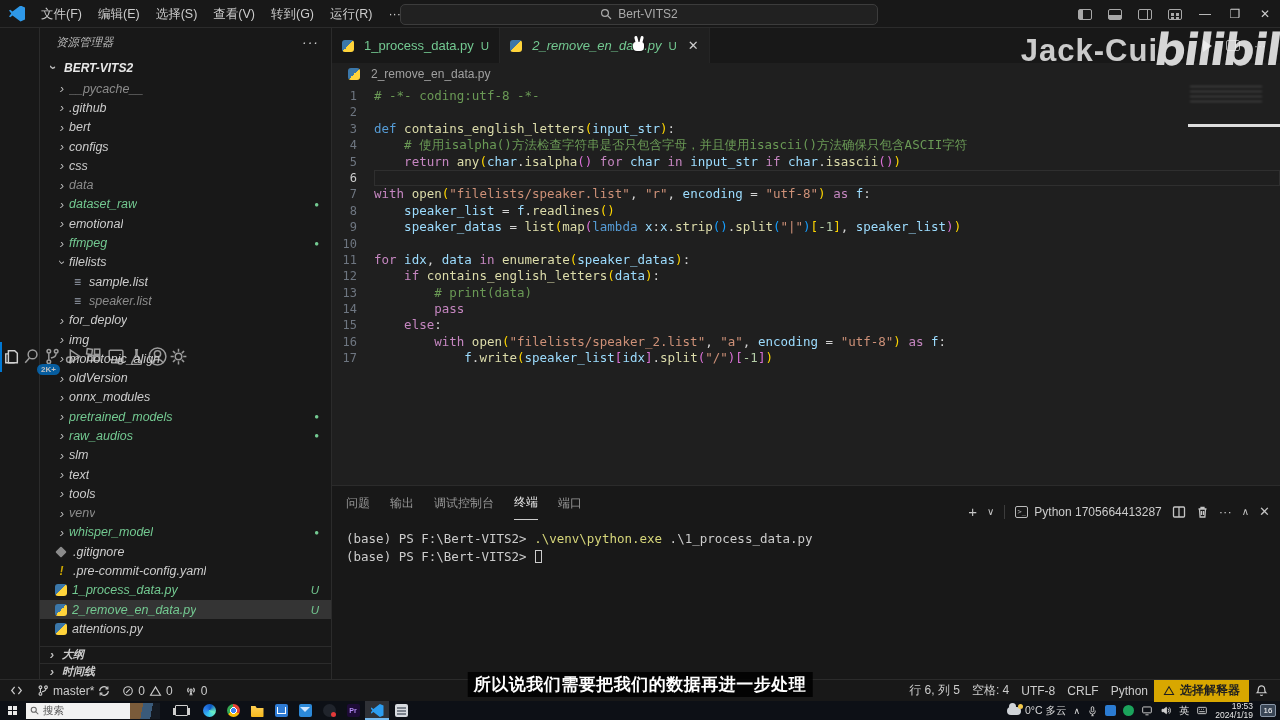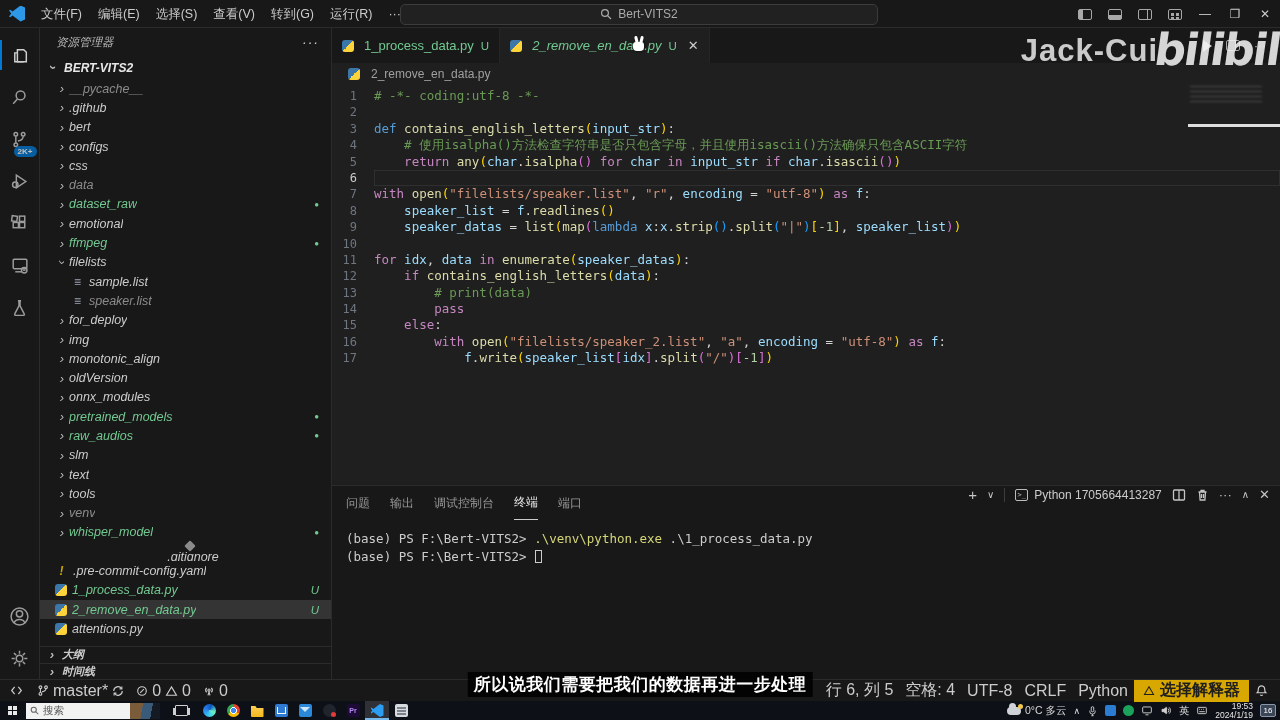--- a/index.html
+++ b/index.html
@@ -23,21 +23,21 @@
   .lrect.left:before{content:"";position:absolute;left:0;top:0;bottom:0;width:4px;background:#a8a8a8;}
   .lrect.bottom:before{content:"";position:absolute;left:0;right:0;bottom:0;height:4px;background:#a8a8a8;}
   .lrect.split:before{content:"";position:absolute;left:8px;top:0;bottom:0;width:1px;background:#a8a8a8;}
   .lrect.grid:before{content:"";position:absolute;left:2px;top:3px;width:3px;height:3px;background:#a8a8a8;box-shadow:5px 0 0 #a8a8a8,0 4px 0 #a8a8a8,5px 4px 0 #a8a8a8;}
   .winbtn{width:30px;height:28px;display:flex;align-items:center;justify-content:center;font-size:12px;color:#cccccc;}
 
   
   .main{display:flex;height:651px;}
 
   
-  .activitybar{width:40px;background:#181818;border-right:1px solid #2b2b2b;display:flex;flex-direction:column;align-items:center;padding-top:6px;}
+  .activitybar{width:40px;background:#181818;border-right:1px solid #2b2b2b;display:flex;flex-direction:row;align-items:center;padding-top:6px;}
   .act{width:40px;height:42px;display:flex;align-items:center;justify-content:center;position:relative;opacity:.72;}
   .act.active{opacity:1;}
   .act.active:before{content:"";position:absolute;left:0;top:6px;bottom:6px;width:2px;background:#0078d4;}
   .act svg{stroke:#cfcfcf;fill:none;stroke-width:1.4;}
   .act-badge{position:absolute;right:3px;bottom:3px;background:#0078d4;color:#fff;font-size:8px;font-weight:700;
     border-radius:8px;padding:1px 4px;line-height:9px;}
   .act-spacer{flex:1;}
 
   
   .sidebar{width:292px;background:#181818;border-right:1px solid #2b2b2b;display:flex;flex-direction:column;overflow:hidden;font-style:italic;}
@@ -82,34 +82,34 @@
   .cl .ln{width:42px;text-align:right;padding-right:17px;color:#6e7681;flex:0 0 auto;font-size:12px;}
   .cl.cur .ln{color:#cccccc;}
   .cl.cur .lc{outline:1px solid #2f2f2f;outline-offset:-1px;min-width:600px;}
   .lc{flex:1;}
   .tk-c{color:#6a9955}.tk-k{color:#c586c0}.tk-d{color:#569cd6}.tk-f{color:#dcdcaa}.tk-v{color:#9cdcfe}
   .tk-s{color:#ce9178}.tk-n{color:#b5cea8}.tk-w{color:#d4d4d4}
   .tk-p1{color:#ffd700}.tk-p2{color:#da70d6}.tk-p3{color:#179fff}
 
   
   .panel{flex:1;background:#181818;border-top:1px solid #2b2b2b;display:flex;flex-direction:column;min-height:0;}
-  .panel-header{height:34px;display:flex;align-items:flex-start;padding:0 10px 0 14px;flex:0 0 auto;}
+  .panel-header{height:34px;display:flex;align-items:flex-end;padding:0 10px 0 14px;flex:0 0 auto;}
   .ptab{font-size:12px;color:#969696;margin-right:20px;height:34px;display:flex;align-items:center;}
   .ptab.active{color:#e7e7e7;border-bottom:1px solid #cccccc;}
   .panel-actions{margin-left:auto;display:flex;align-items:center;gap:10px;color:#c5c5c5;font-size:13px;}
   .panel-actions svg{stroke:#c5c5c5;fill:none;stroke-width:1.3;}
   .term-chip{display:flex;align-items:center;gap:6px;font-size:12px;color:#cccccc;}
   .ps-ico{width:13px;height:12px;border:1px solid #bbb;border-radius:2px;font-size:7px;line-height:10px;text-align:center;color:#bbb;font-family:"DejaVu Sans Mono",monospace;}
   .psep{width:1px;height:14px;background:#3c3c3c;}
   .terminal{padding:10px 0 0 14px;font-family:"DejaVu Sans Mono",monospace;font-size:12.5px;line-height:18px;color:#cccccc;}
   .tt{color:#cccccc}.ty{color:#d6d67a}
   .tcur{display:inline-block;width:7px;height:13px;border:1px solid #cccccc;vertical-align:-2px;margin-left:1px;}
 
   
-  .statusbar{height:22px;background:#181818;border-top:1px solid #2b2b2b;display:flex;align-items:center;font-size:16px;color:#cccccc;padding-right:6px;position:relative;}
+  .statusbar{height:22px;background:#181818;border-top:1px solid #2b2b2b;display:flex;align-items:center;font-size:12px;color:#cccccc;padding-right:6px;position:relative;}
   .sb-item{display:flex;align-items:center;gap:4px;padding:0 6px;height:22px;}
   .sb-remote{padding:0 8px 0 10px;}
   .sb-right{margin-left:auto;display:flex;align-items:center;}
   .sb-warnbadge{background:#d8a700;color:#1f1f1f;font-weight:600;display:flex;align-items:center;gap:5px;padding:0 9px;height:22px;}
   .statusbar svg{stroke:#cccccc;fill:none;stroke-width:1.3;}
   .sb-warnbadge svg{stroke:#1f1f1f;}
 
   
   .subtitle{position:absolute;left:50%;bottom:23px;transform:translateX(-50%);
     background:rgba(0,0,0,.85);color:#ffffff;font-size:17px;font-weight:600;letter-spacing:.5px;
@@ -378,21 +378,21 @@
           </div>
           <div class="row" style="padding-left: 15px;">
             <span class="twisty">›</span>
             <span class="lab ignored">venv</span>
           </div>
           <div class="row" style="padding-left: 15px;">
             <span class="twisty">›</span>
             <span class="lab untracked">whisper_model</span>
             <span class="badge dot">●</span>
           </div>
-          <div class="row" style="padding-left: 15px; flex-direction: column;">
+          <div class="row" style="padding-left: 15px;">
             <span class="fi gitic"></span>
             <span class="lab ">.gitignore</span>
           </div>
           <div class="row" style="padding-left: 15px;">
             <span class="fi yamlic">!</span>
             <span class="lab ">.pre-commit-config.yaml</span>
           </div>
           <div class="row" style="padding-left: 15px;">
             <span class="fi py"></span>
             <span class="lab untracked">1_process_data.py</span>

